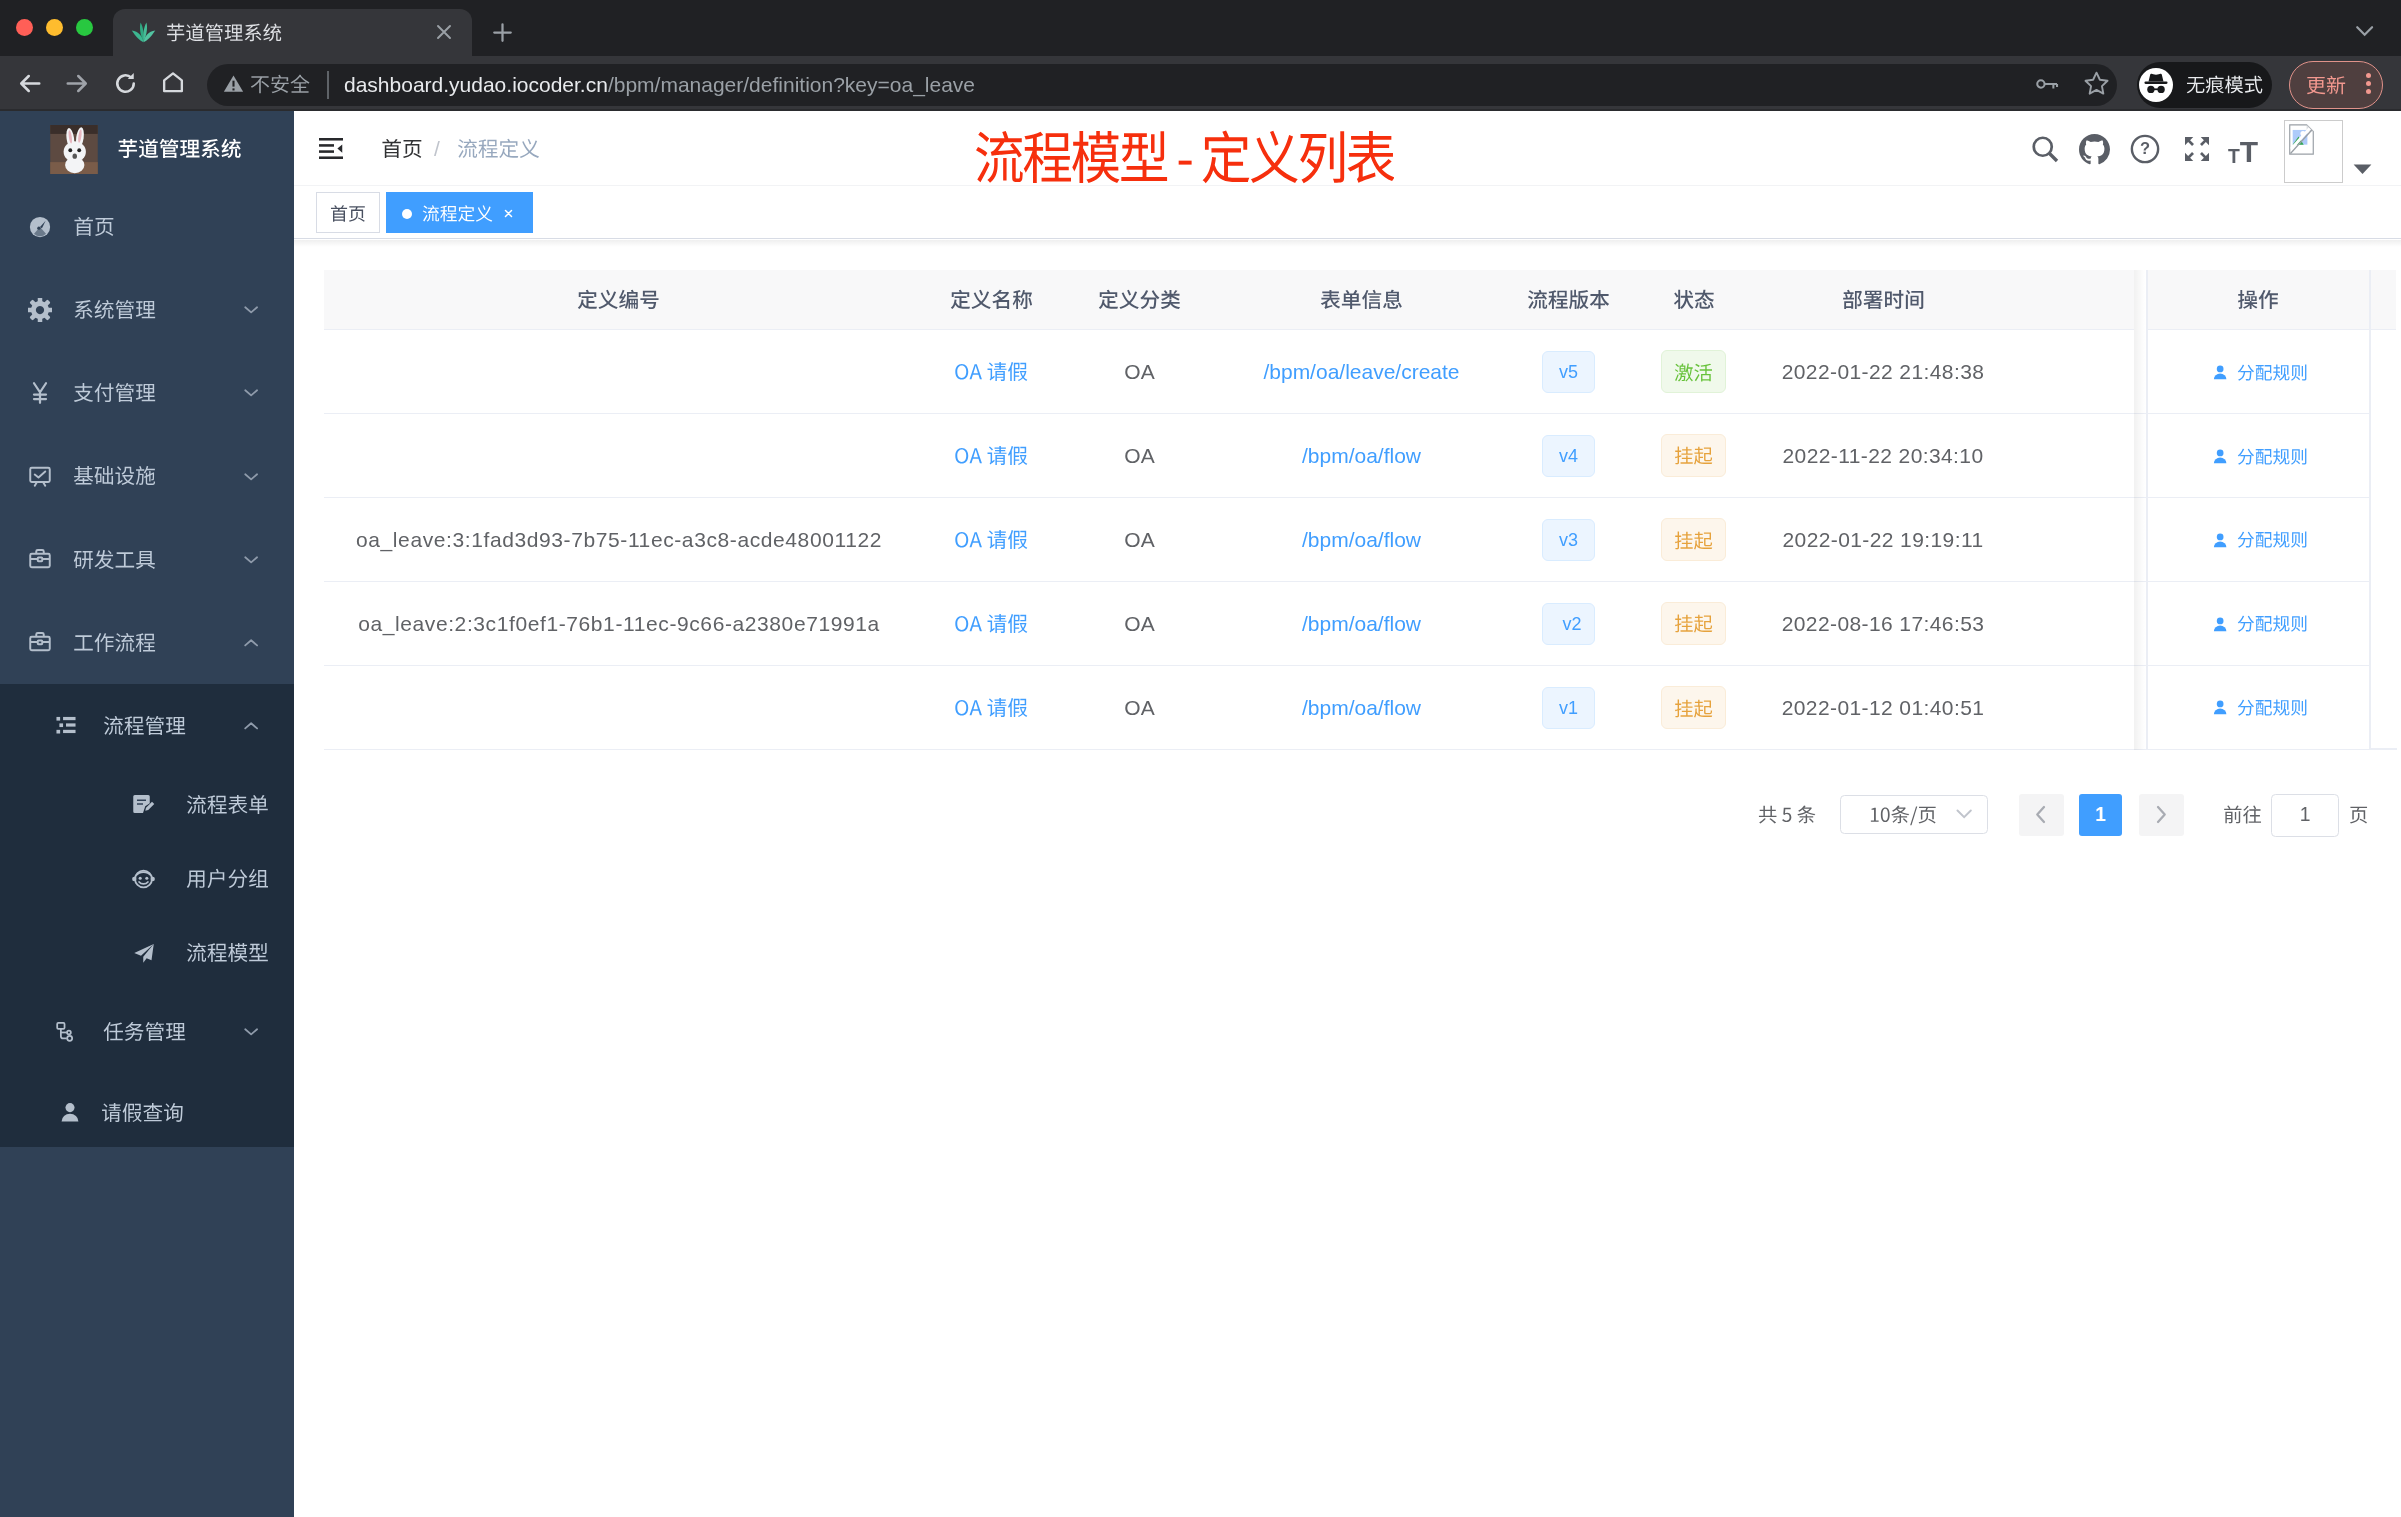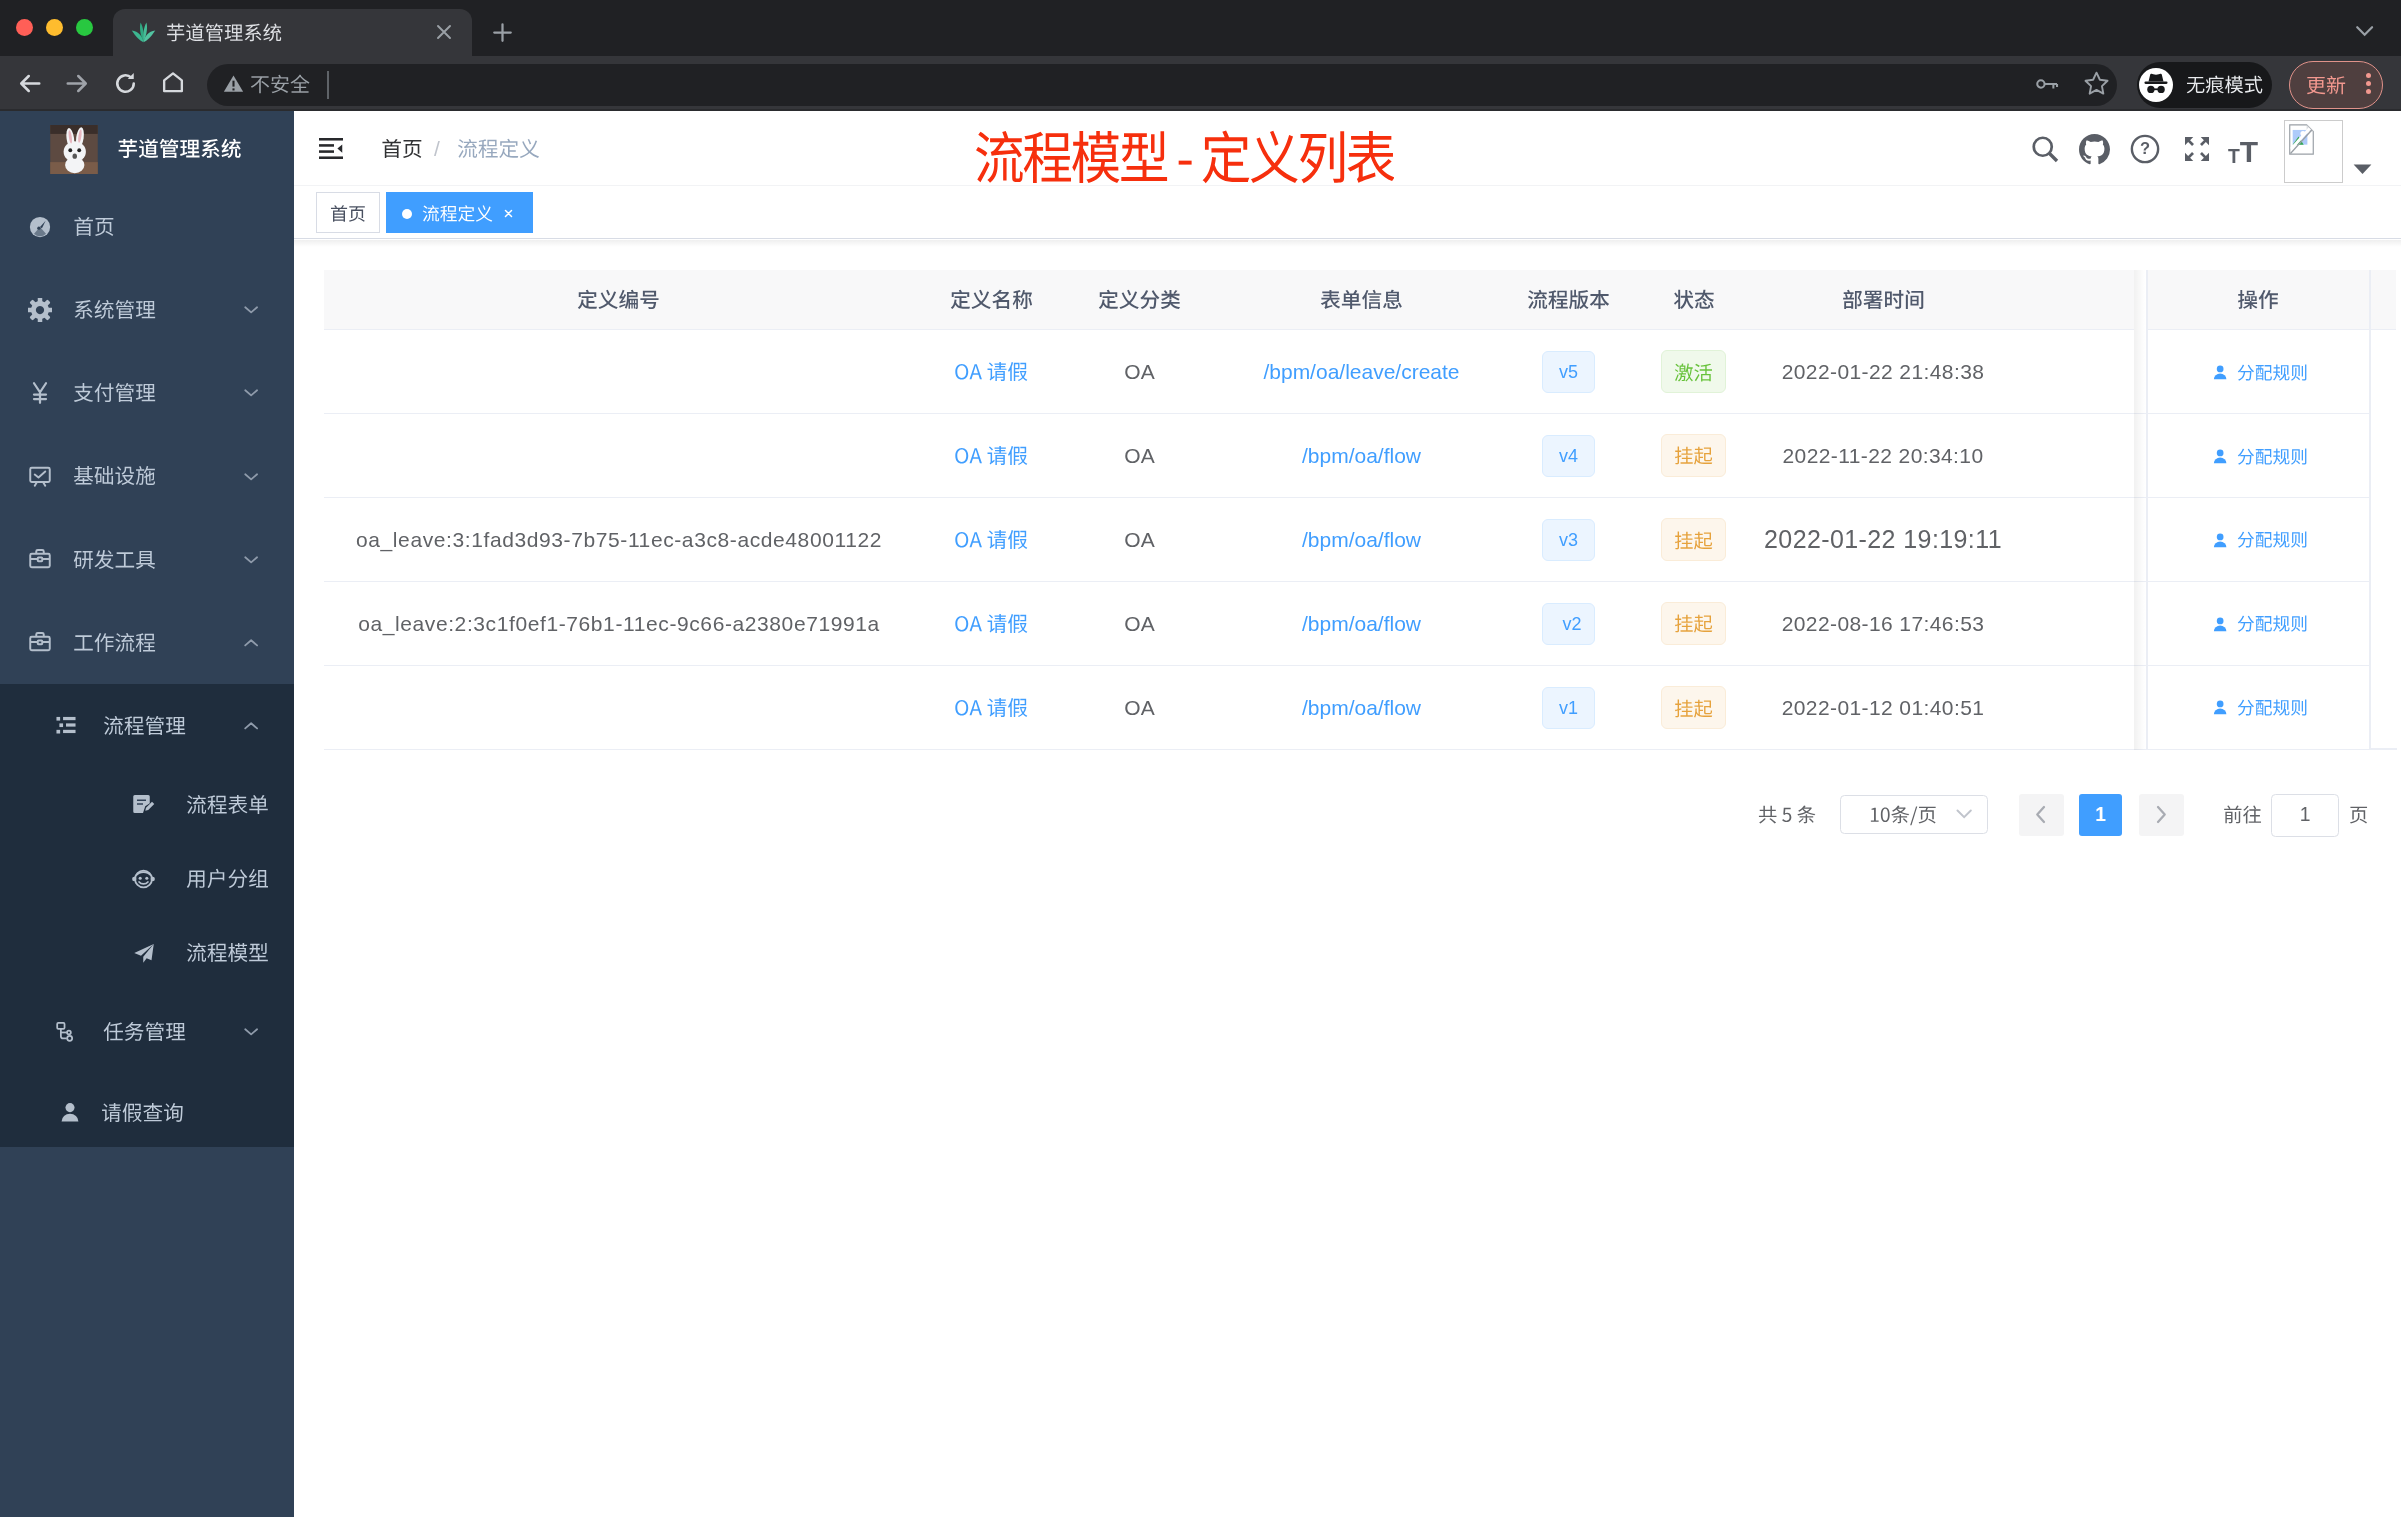--- a/index.html
+++ b/index.html
@@ -179,20 +179,21 @@
       </svg>
     </div>
     <div style="position:absolute;left:250px;top:69px;">
       <svg width="60" height="30" viewBox="0 0 81 40" fill="#9aa0a6">
         <use href="#q7" transform="translate(0.0 30.3) scale(0.027000 -0.027000)"></use>
         <use href="#q8" transform="translate(27.0 30.3) scale(0.027000 -0.027000)"></use>
         <use href="#q9" transform="translate(54.0 30.3) scale(0.027000 -0.027000)"></use>
       </svg>
     </div>
     <div style="position:absolute;left:327px;top:71px;width:1.5px;height:27.5px;background:#5f6368;"></div>
+    <div style="position:absolute;font-family:'Liberation Sans',sans-serif;font-size:21px;color:#e8eaed;font-weight:400;white-space:pre;line-height:25px;left:344px;top:72px;"><span style="color:#e8eaed">dashboard.yudao.iocoder.cn</span><span style="color:#9aa0a6">/bpm/manager/definition?key=oa_leave</span></div>
     <div style="position:absolute;left:2035px;top:73px;">
       <svg width="25" height="22" viewBox="0 0 34 30">
         <g stroke="#9aa0a6" stroke-width="2.8" fill="none">
           <circle cx="8" cy="15" r="5"></circle>
           <path d="M13 15 H30 M25 15 V21 M30 15 V19"></path>
         </g>
       </svg>
     </div>
     <div style="position:absolute;left:2084px;top:71px;">
       <svg width="25" height="24" viewBox="0 0 34 32">
@@ -780,21 +781,21 @@
     <div style="position:absolute;font-family:'Liberation Sans',sans-serif;font-size:21px;color:#409eff;font-weight:400;white-space:pre;line-height:25px;left:1210px;width:303px;text-align:center;top:527px;">/bpm/oa/flow</div>
     <div style="position:absolute;left:1542px;top:519px;width:53px;height:42px;background:#ecf5ff;border:1.5px solid #d9ecff;border-radius:6px;box-sizing:border-box;"></div>
     <div style="position:absolute;font-family:'Liberation Sans',sans-serif;font-size:18px;color:#409eff;font-weight:400;white-space:pre;line-height:22px;left:1542px;width:53px;text-align:center;top:529px;">v3</div>
     <div style="position:absolute;left:1661px;top:518px;width:65px;height:43px;background:#fdf6ec;border:1.5px solid #faecd8;border-radius:6px;box-sizing:border-box;"></div>
     <div style="position:absolute;left:1674px;top:526px;">
       <svg width="39" height="29" viewBox="0 0 52 39" fill="#e6a23c">
         <use href="#q86" transform="translate(0.0 29.4) scale(0.026000 -0.026000)"></use>
         <use href="#q87" transform="translate(26.0 29.4) scale(0.026000 -0.026000)"></use>
       </svg>
     </div>
-    <div style="position:absolute;font-family:'Liberation Sans',sans-serif;font-size:25px;color:#606266;font-weight:400;white-space:pre;line-height:25px;letter-spacing:0.4px;left:1764px;width:238px;text-align:center;top:527px;">2022-01-22 19:19:11</div>
+    <div style="position:absolute;font-family:'Liberation Sans',sans-serif;font-size:21px;color:#606266;font-weight:400;white-space:pre;line-height:25px;letter-spacing:0.4px;left:1764px;width:238px;text-align:center;top:527px;">2022-01-22 19:19:11</div>
     <div style="position:absolute;left:2212px;top:532px;">
       <svg width="16.3" height="16.3" viewBox="0 0 30 30">
         <g fill="#409eff">
           <circle cx="15" cy="9" r="6.2"></circle>
           <path d="M3.5 28 a11.5 10.5 0 0 1 23 0 Z"></path>
         </g>
       </svg>
     </div>
     <div style="position:absolute;left:2237px;top:526px;">
       <svg width="71" height="27" viewBox="0 0 96 36" fill="#409eff">

